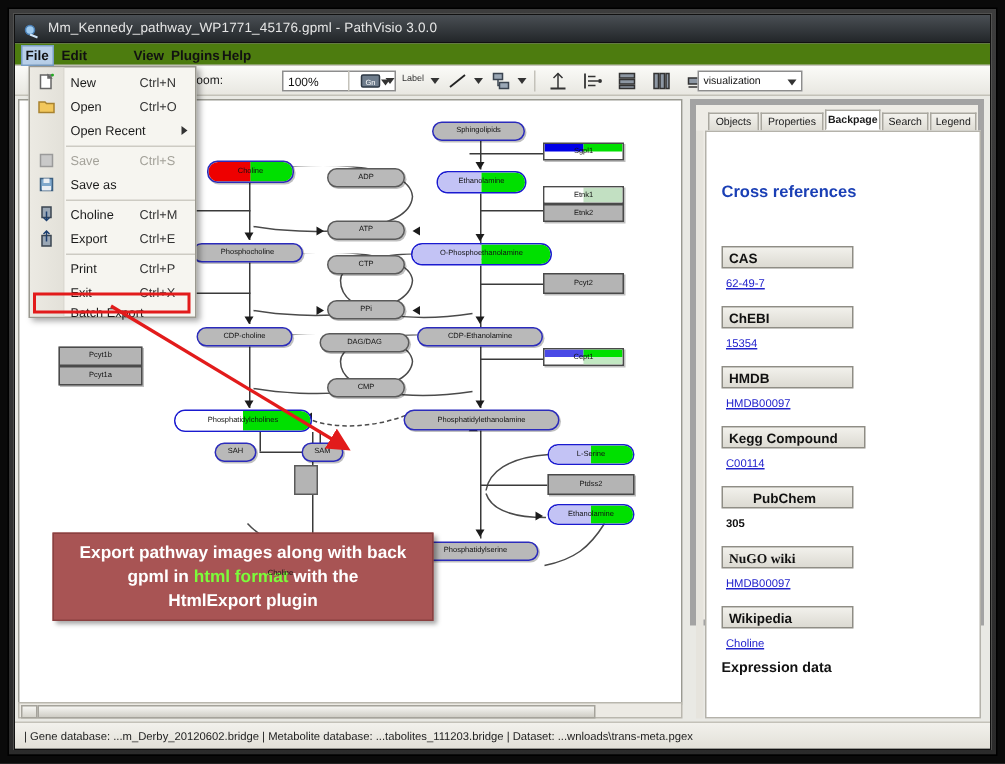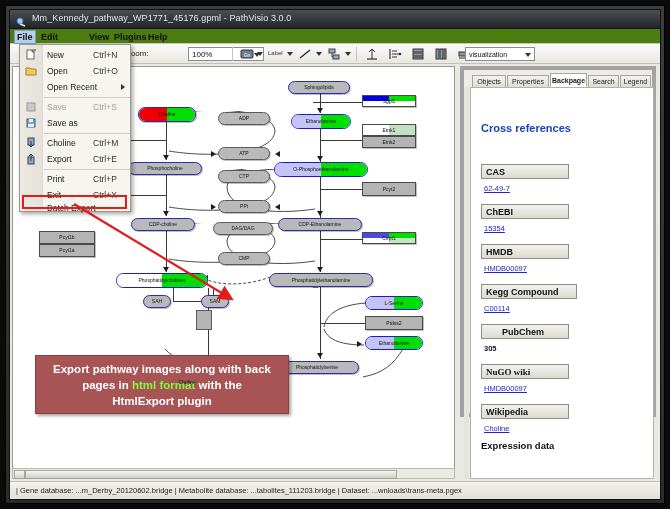--- a/index.html
+++ b/index.html
@@ -468,21 +468,21 @@
       <span class="handle" style="left:55px;top:5px;"></span>
       <span class="handle" style="left:-3px;top:13px;"></span>
       <span class="handle" style="left:26px;top:13px;"></span>
       <span class="handle" style="left:55px;top:13px;"></span>
     </div>
     <div class="arrowlt" style="left:210px;top:312px;"></div>
 
     <div id="callout">
       <div>Export pathway images along with back</div>
       <div>
-        <span>pages in </span><span class="hl">html format</span><span> with the</span>
+        <span>gpml in </span><span class="hl">html format</span><span> with the</span>
       </div>
       <div>HtmlExport plugin</div>
     </div>
   </div>
 
   <div id="canvas-scroll-h">
     <span class="arrw"></span>
     <span class="thumb"></span>
   </div>
 

